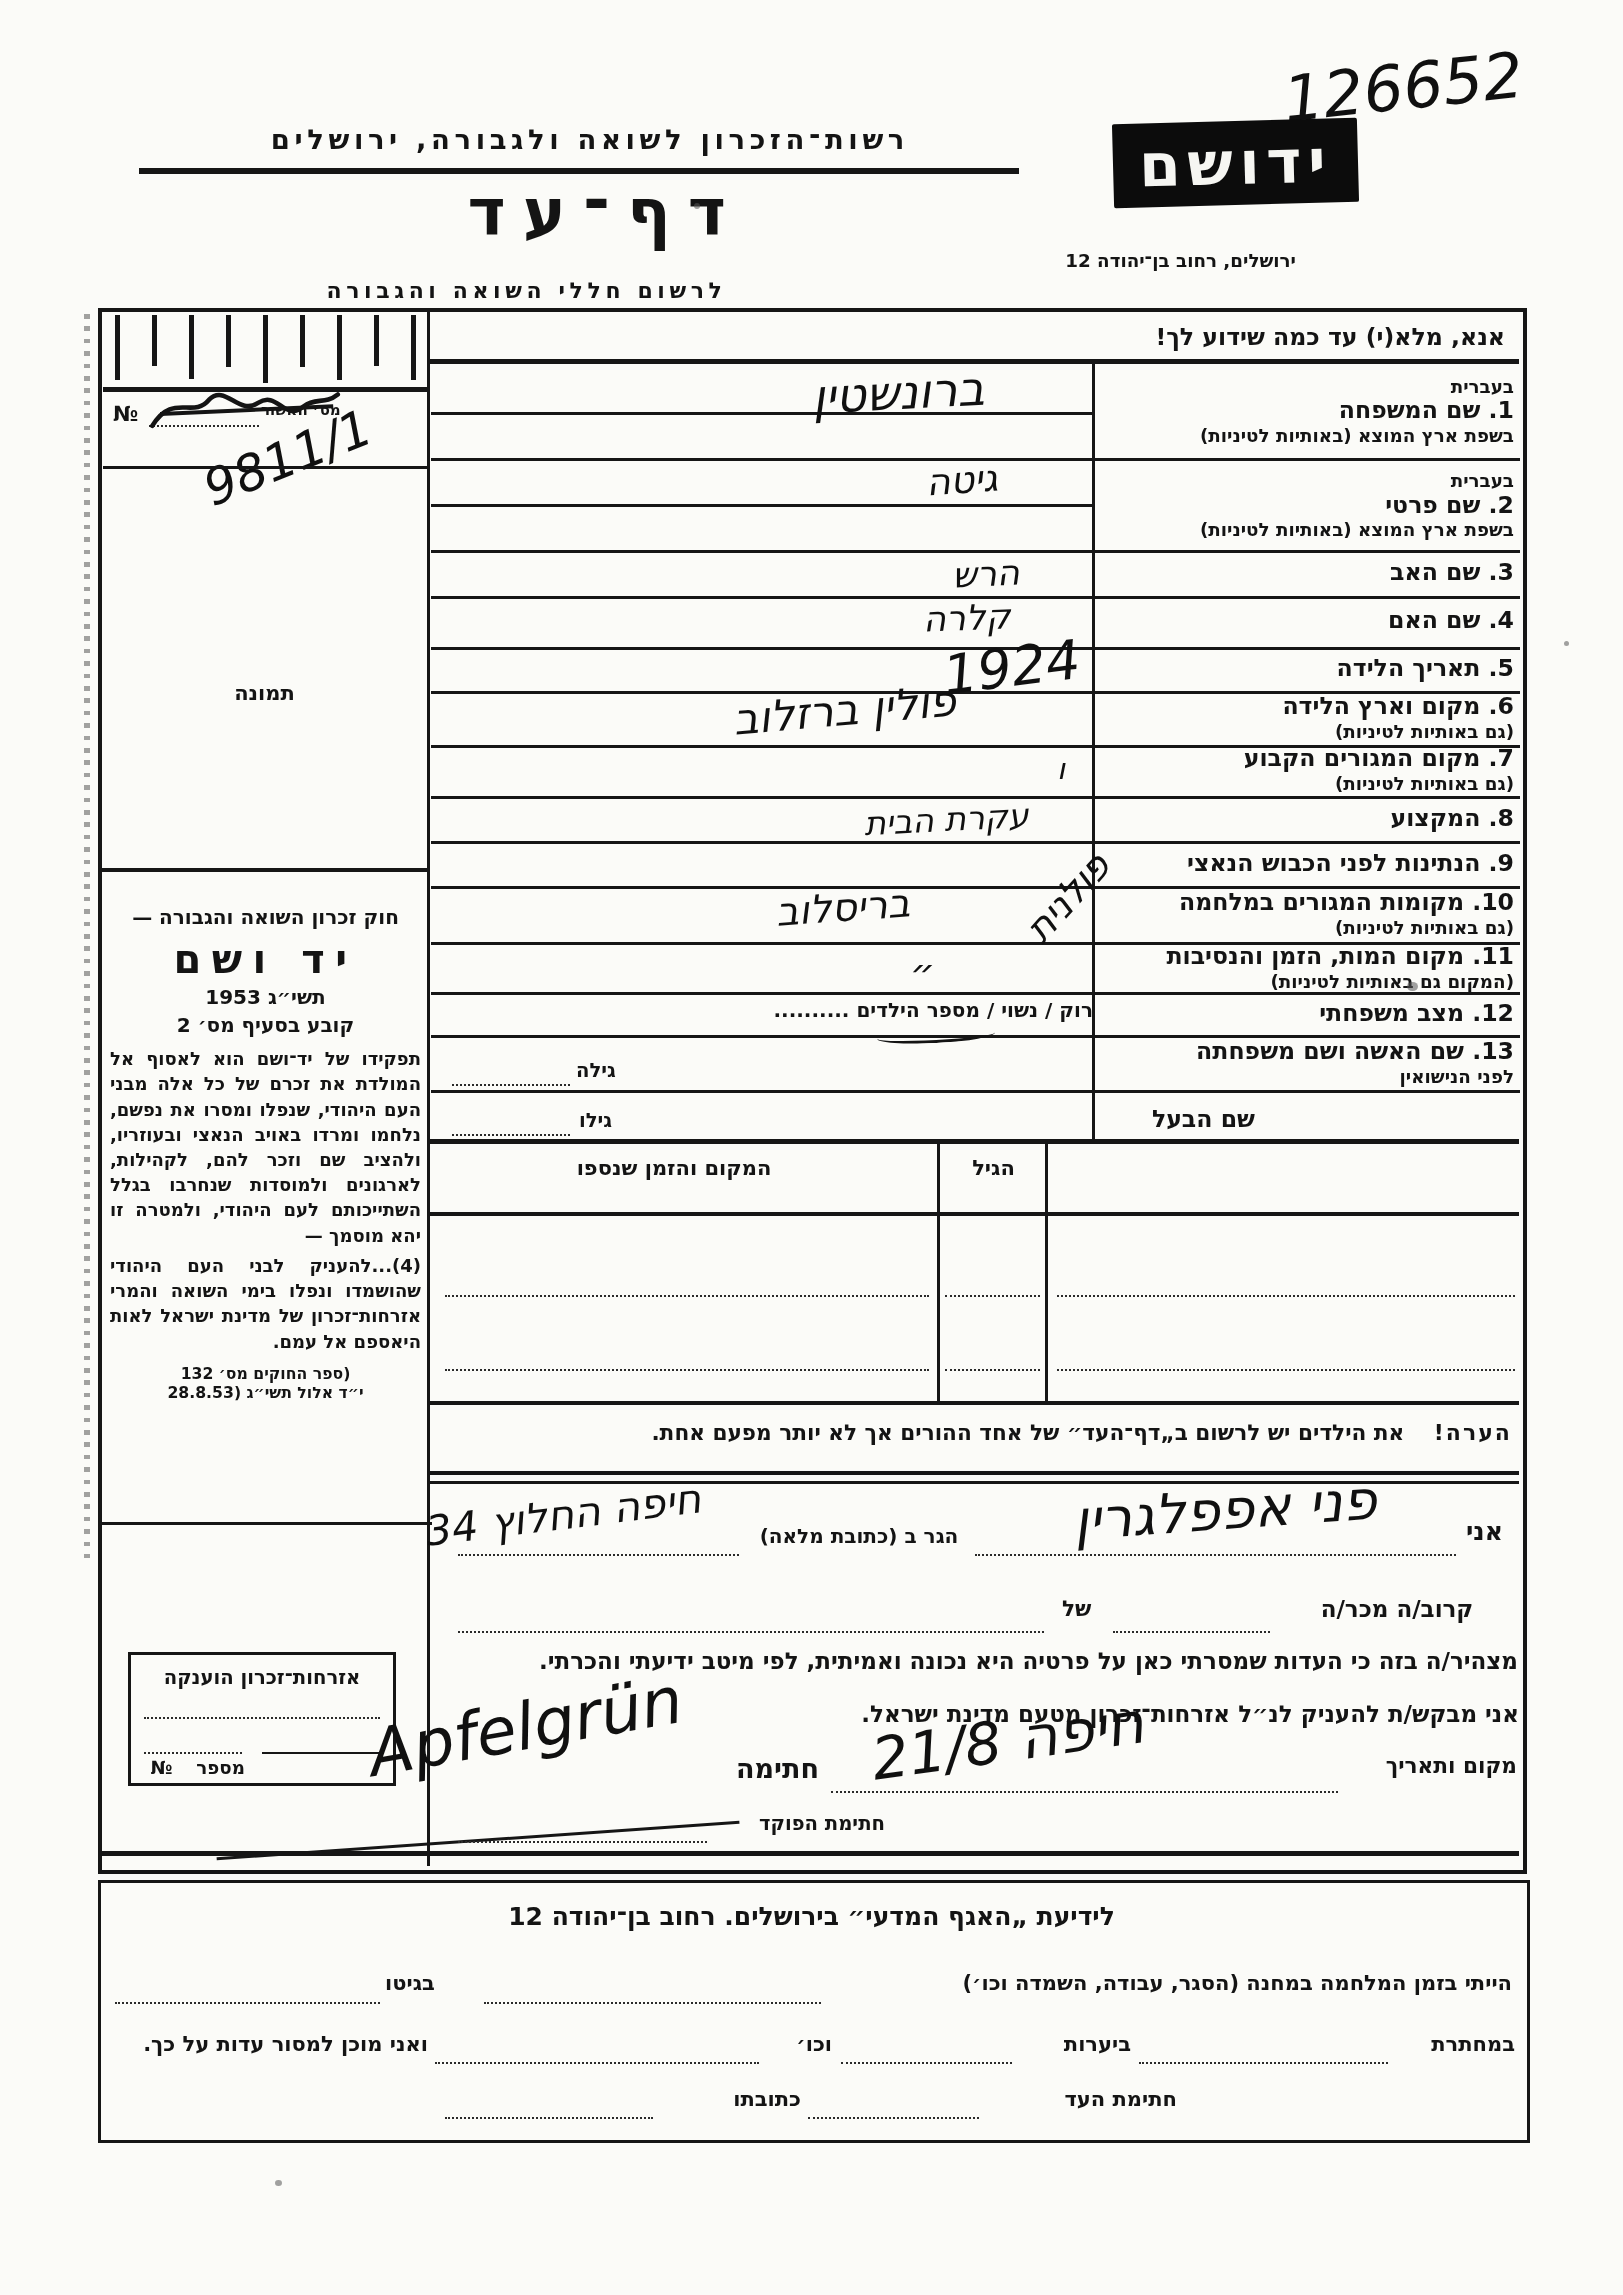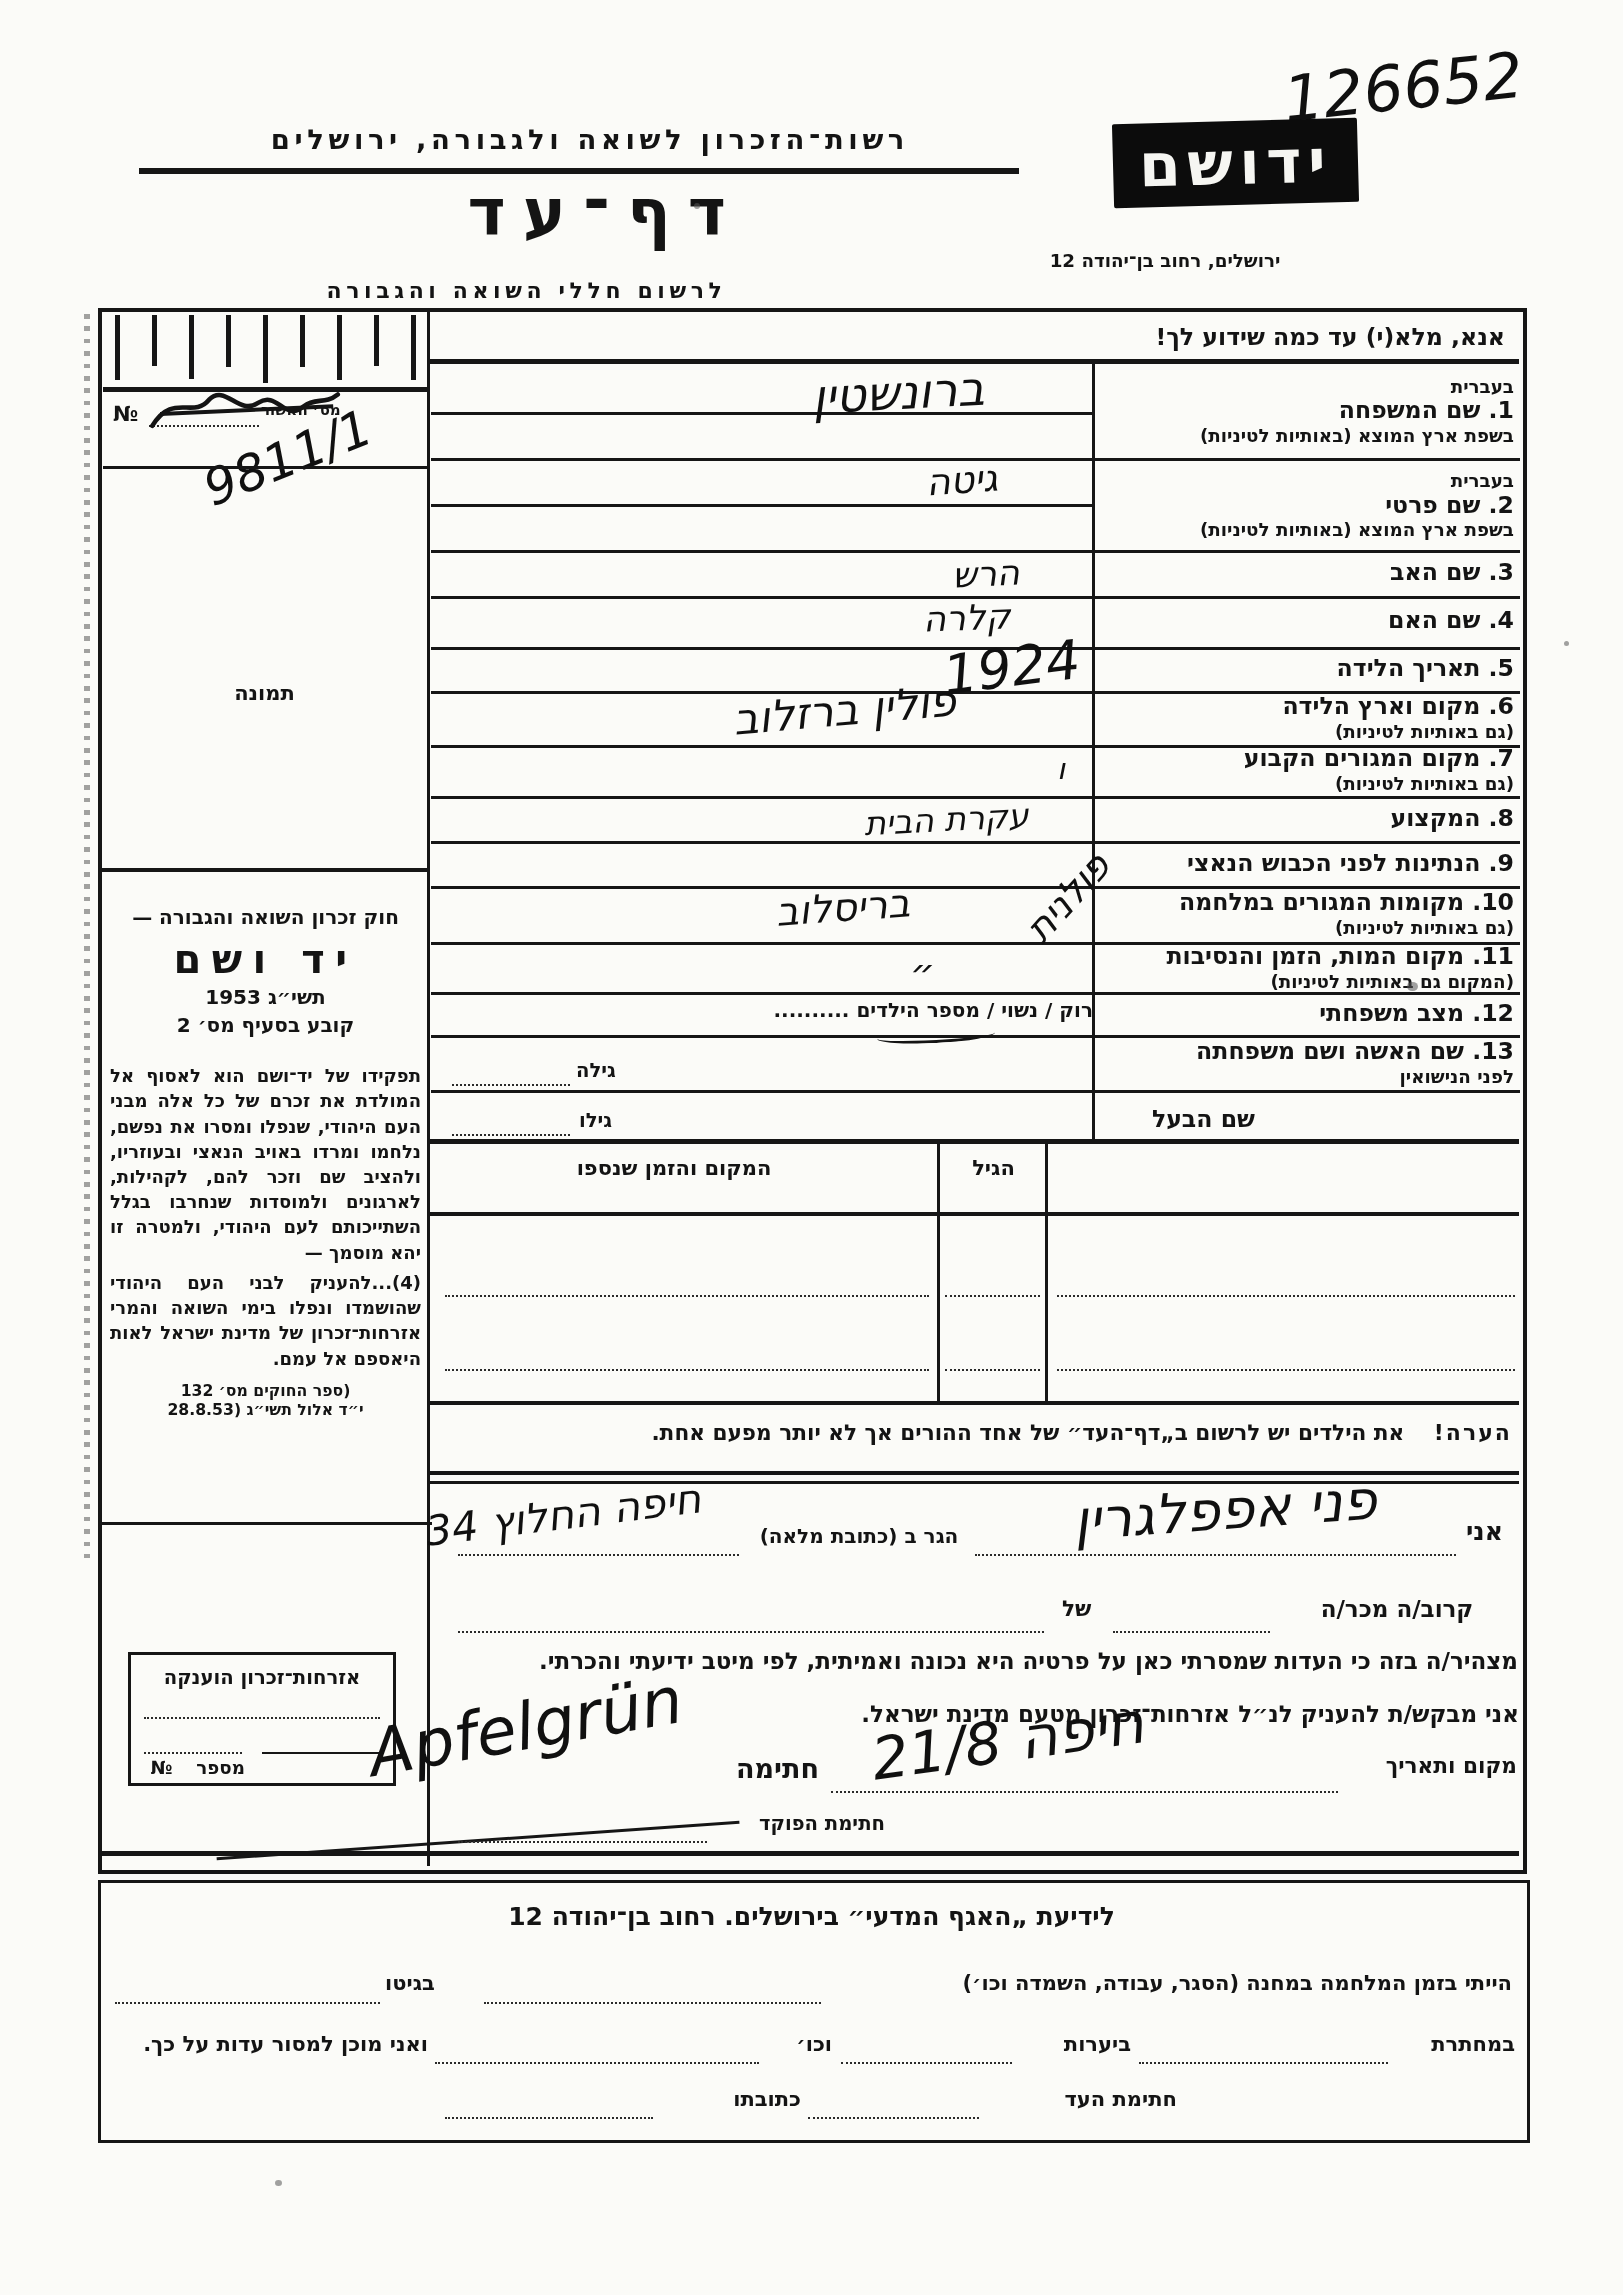--- a/index.html
+++ b/index.html
@@ -24,21 +24,21 @@
 <body>
 
 <div class="page">
 
   <div class="hw" style="left:1283px;top:51px;font-size:63px;transform:rotate(-6deg);">126652</div>
 
   <div class="abs" style="left:1113px;top:121px;width:245px;height:84px;background:#0c0c0c;color:#f6f6f2;
               display:flex;align-items:center;justify-content:center;font-size:60px;font-weight:bold;
               letter-spacing:6.5px;transform:rotate(-1.5deg);border-radius:2px;">ידושם</div>
 
-  <div class="abs b" style="left:1034px;top:250px;width:262px;font-size:18.3px;text-align:center;">ירושלים, רחוב בן־יהודה 12</div>
+  <div class="abs b" style="left:1034px;top:250px;width:262px;font-size:18.3px;text-align:right;">ירושלים, רחוב בן־יהודה 12</div>
 
   <div class="abs b" style="left:137px;top:123px;width:772px;font-size:27.5px;letter-spacing:4.6px;text-align:right;">רשות־הזכרון לשואה ולגבורה, ירושלים</div>
   <div class="sep" style="left:139px;top:168px;width:880px;height:5.9px;"></div>
 
   <div class="abs b" style="left:481px;top:175px;width:262px;font-size:65px;letter-spacing:17px;text-align:center;">דף־עד</div>
   <div class="abs b" style="left:314px;top:278px;width:425px;font-size:22px;letter-spacing:4.6px;text-align:center;">לרשום חללי השואה והגבורה</div>
 
   <div class="box" style="left:98px;top:308px;width:1421px;height:1558px;"></div>
   <div class="abs" style="left:84px;top:314px;width:5.9px;height:1244px;opacity:.45;
               background:repeating-linear-gradient(180deg,#333 0 4.6px,transparent 4.6px 12.4px);"></div>
@@ -70,21 +70,21 @@
   <div class="hw" style="left:200px;top:429px;font-size:50px;transform:rotate(-22deg);">9811/1</div>
   <div class="sep" style="left:103px;top:466px;width:324px;height:3.3px;"></div>
 
   <div class="abs b" style="left:209px;top:681px;width:111px;font-size:21px;text-align:center;">תמונה</div>
   <div class="sep" style="left:98px;top:868px;width:332px;height:3.9px;"></div>
 
   <div class="abs" style="left:110px;top:905px;width:311px;text-align:center;">
     <div class="b" style="font-size:20px;">חוק זכרון השואה והגבורה —</div>
     <div class="b" style="font-size:40px;letter-spacing:10.5px;margin-top:6.5px;">יד ושם</div>
     <div class="b" style="font-size:20px;margin-top:3.9px;">תשי״ג 1953</div>
-    <div class="b" style="font-size:20px;margin-top:3.9px;margin-bottom:26px;">קובע בסעיף מס׳ 2</div>
+    <div class="b" style="font-size:20px;margin-top:3.9px;margin-bottom:9px;">קובע בסעיף מס׳ 2</div>
     <div class="b" style="font-size:18px;line-height:1.4;text-align:justify;">תפקידו של יד־ושם הוא לאסוף אל המולדת את זכרם של כל אלה מבני העם היהודי, שנפלו ומסרו את נפשם, נלחמו ומרדו באויב הנאצי ובעוזריו, ולהציב שם וזכר להם, לקהילות, לארגונים ולמוסדות שנחרבו בגלל השתייכותם לעם היהודי, ולמטרה זו יהא מוסמך —</div>
     <div class="b" style="font-size:18px;line-height:1.4;text-align:justify;margin-top:5.2px;">‎(4)‎...להעניק לבני העם היהודי שהושמדו ונפלו בימי השואה והמרי אזרחות־זכרון של מדינת ישראל לאות היאספם אל עמם.</div>
     <div class="b" style="font-size:15.7px;margin-top:10.5px;">(ספר החוקים מס׳ 132</div>
     <div class="b" style="font-size:15.7px;">י״ד אלול תשי״ג (28.8.53</div>
   </div>
   <div class="sep" style="left:101px;top:1522px;width:331px;height:2.6px;"></div>
 
   <div class="abs" style="left:128px;top:1652px;width:262px;height:128px;border:3.3px solid #161616;">
     <div class="b" style="position:absolute;top:10.5px;left:0;width:100%;text-align:center;font-size:19.6px;">אזרחות־זכרון הוענקה</div>
     <div class="dotl" style="left:13px;top:62px;width:236px;"></div>

